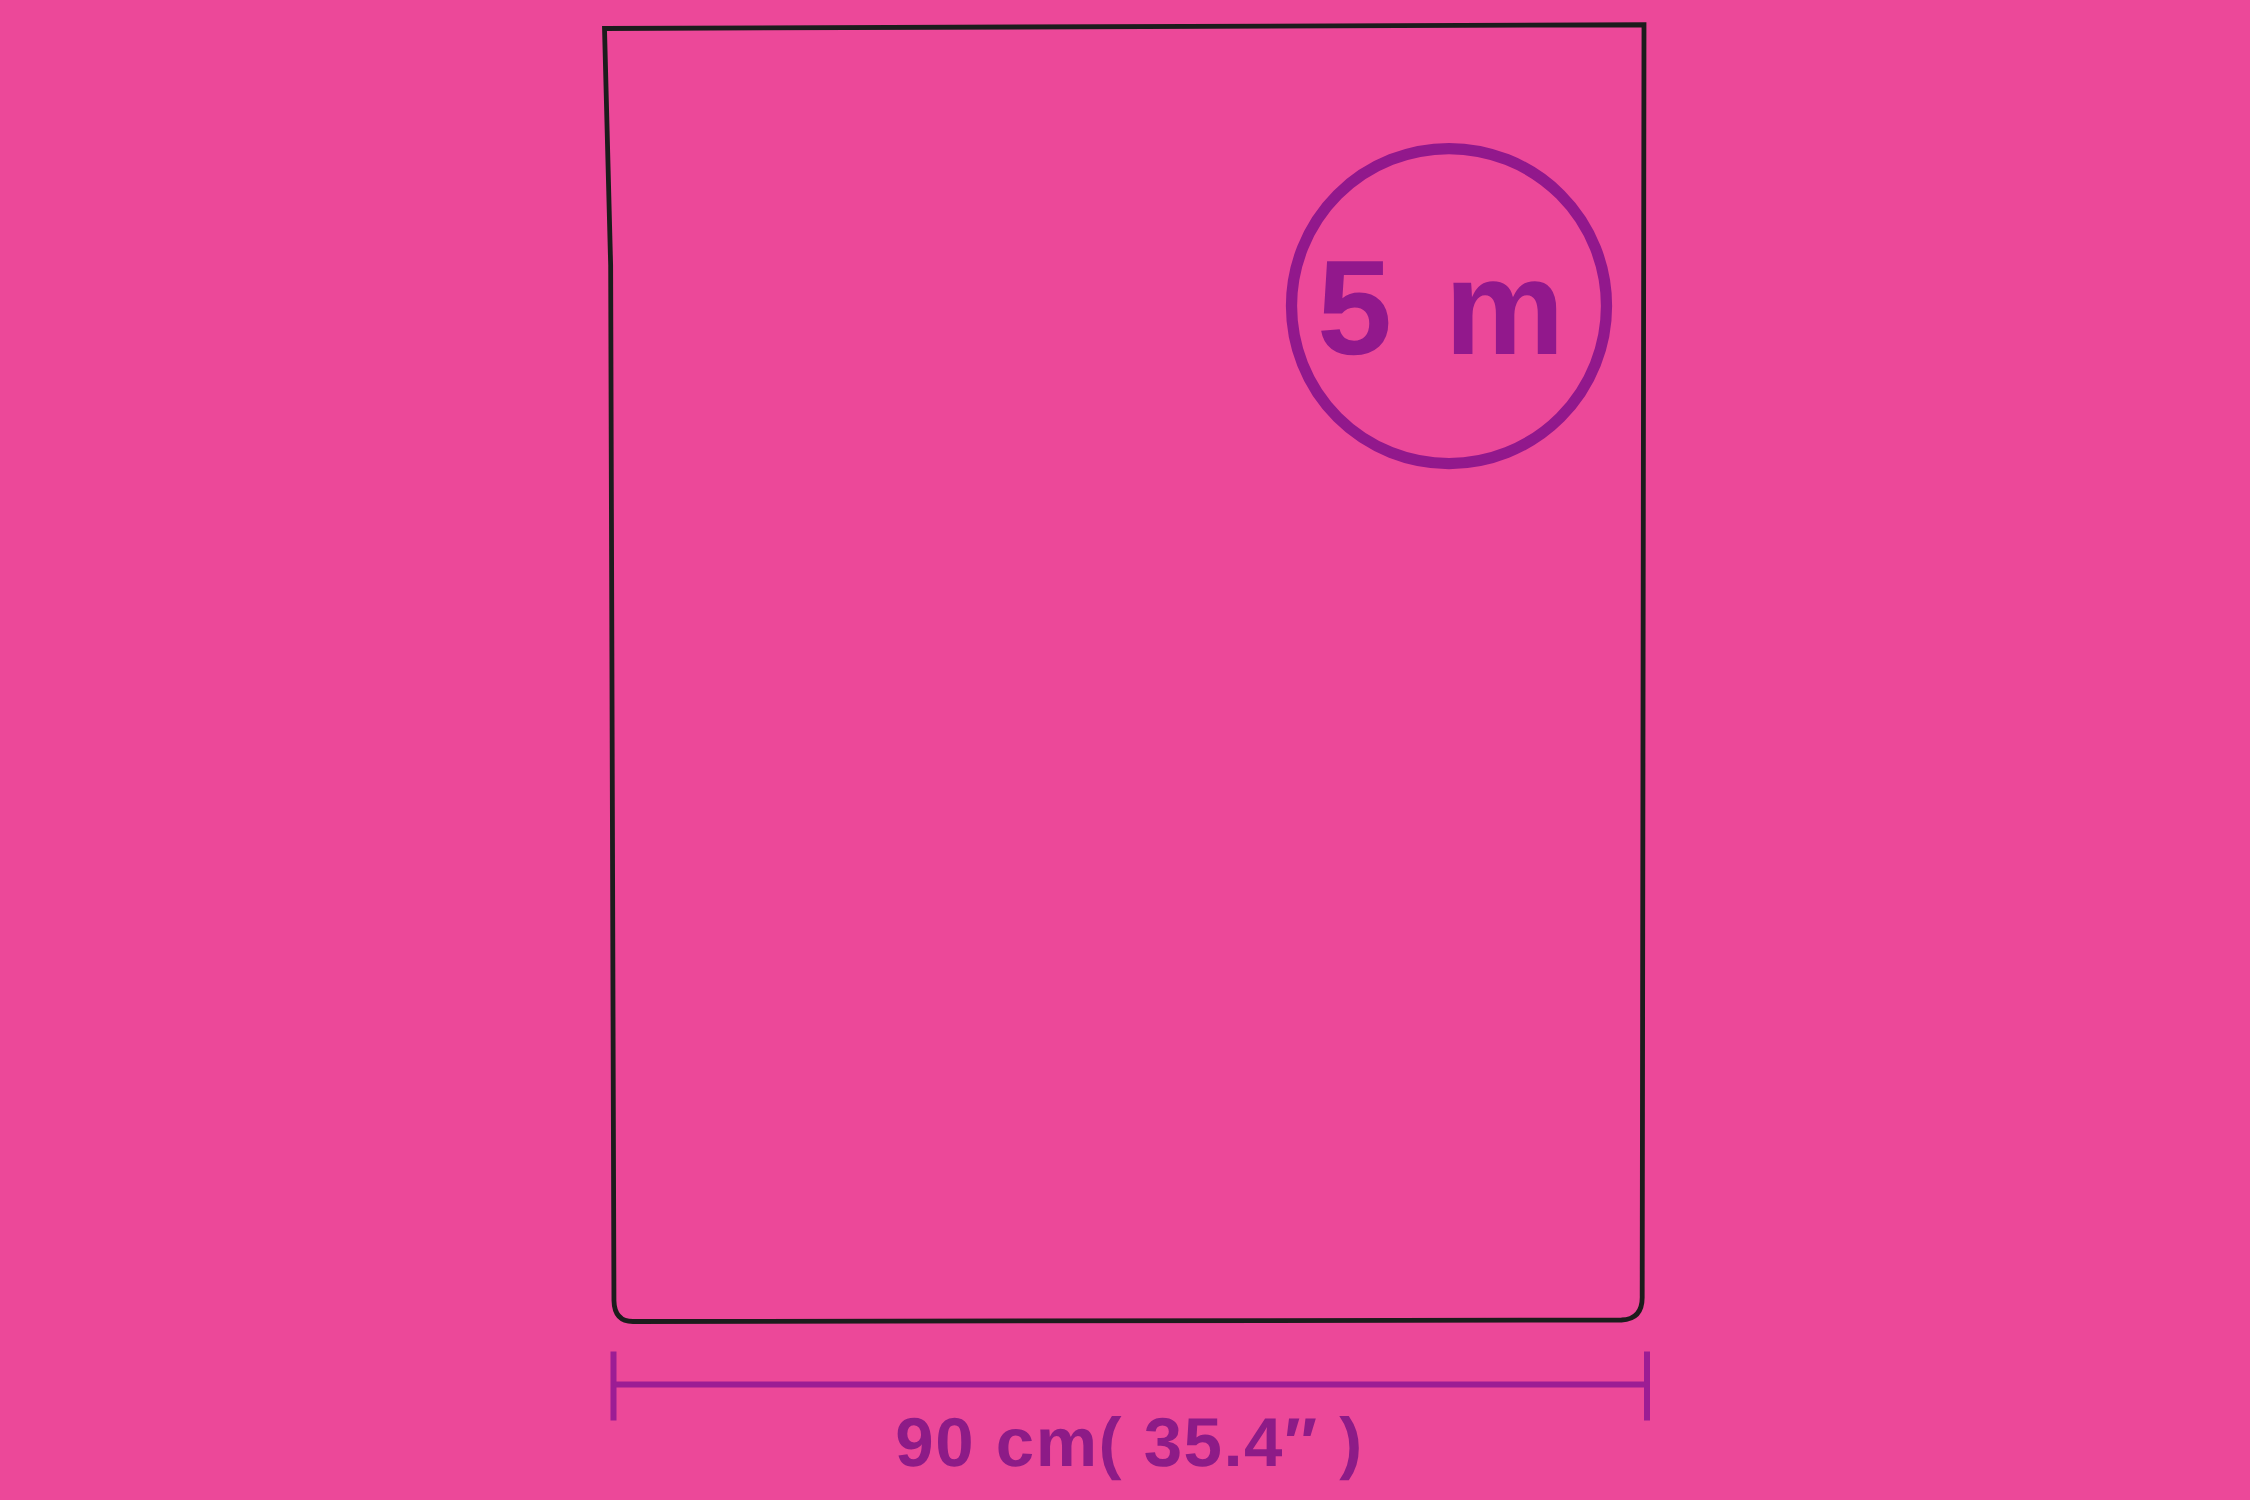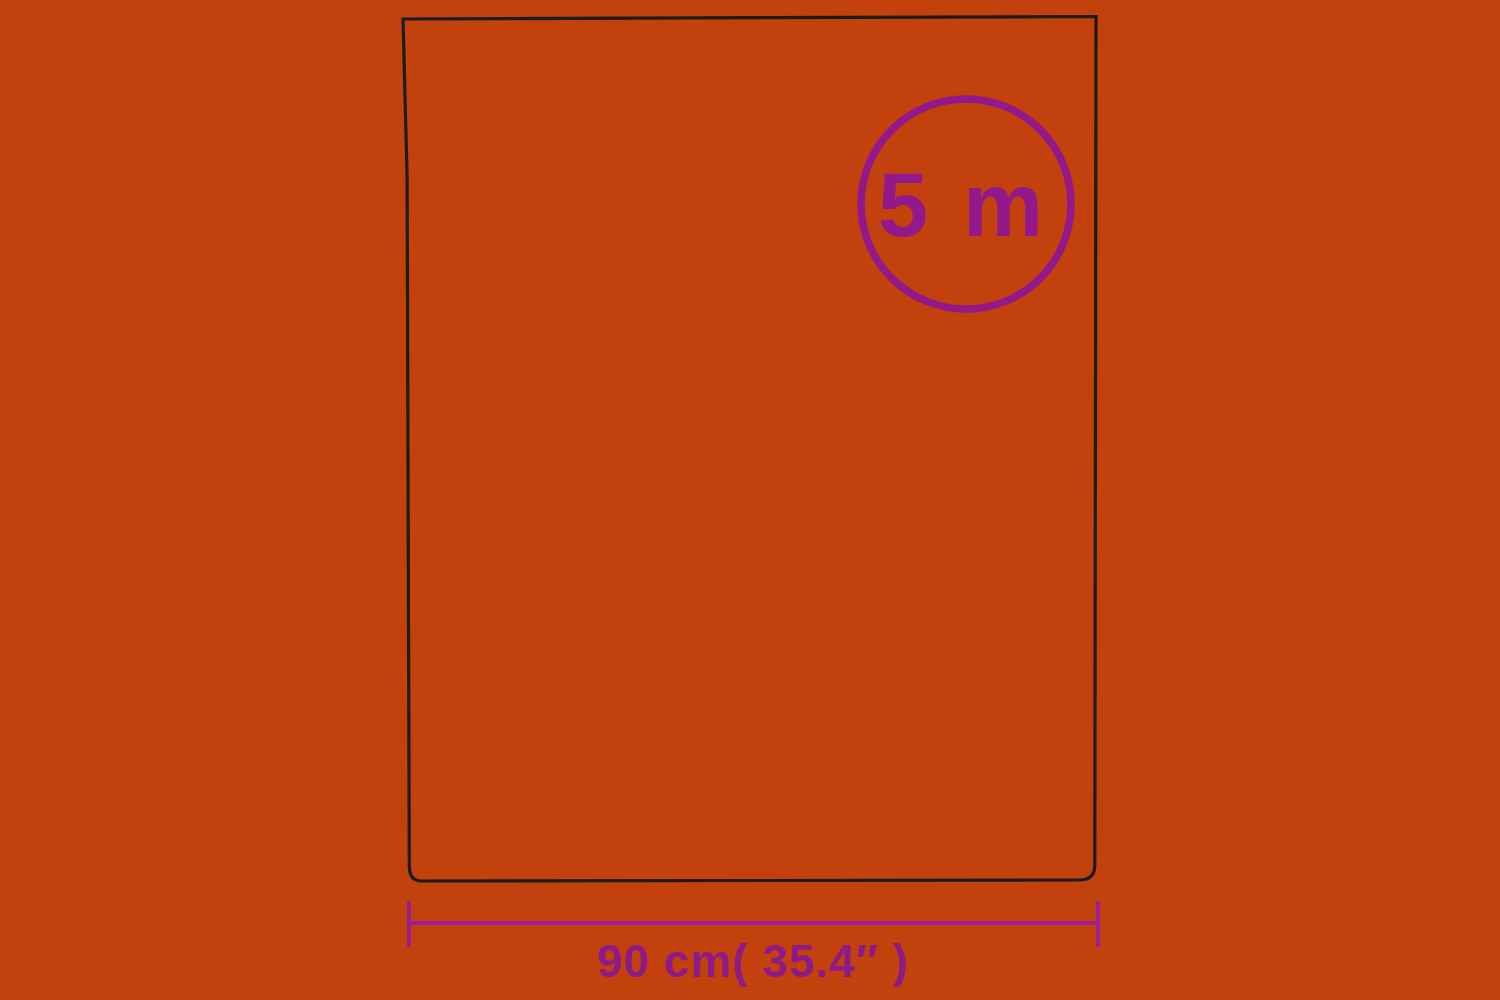--- a/index.html
+++ b/index.html
@@ -8,21 +8,21 @@
     width: 1500px;
     height: 1000px;
     background: #ffffff;
     overflow: hidden;
     font-family: "Liberation Sans", sans-serif;
   }
   .stage {
     position: relative;
     width: 1500px;
     height: 1000px;
-    background: #c2410c;
+    background: #ec4899;
   }
   svg { display: block; }
   .badge-text {
     font-family: "Liberation Sans", "DejaVu Sans", sans-serif;
     font-weight: bold;
     font-size: 90px;
     letter-spacing: 5px;
   }
   .dim-label {
     font-family: "Liberation Sans", "DejaVu Sans", sans-serif;

